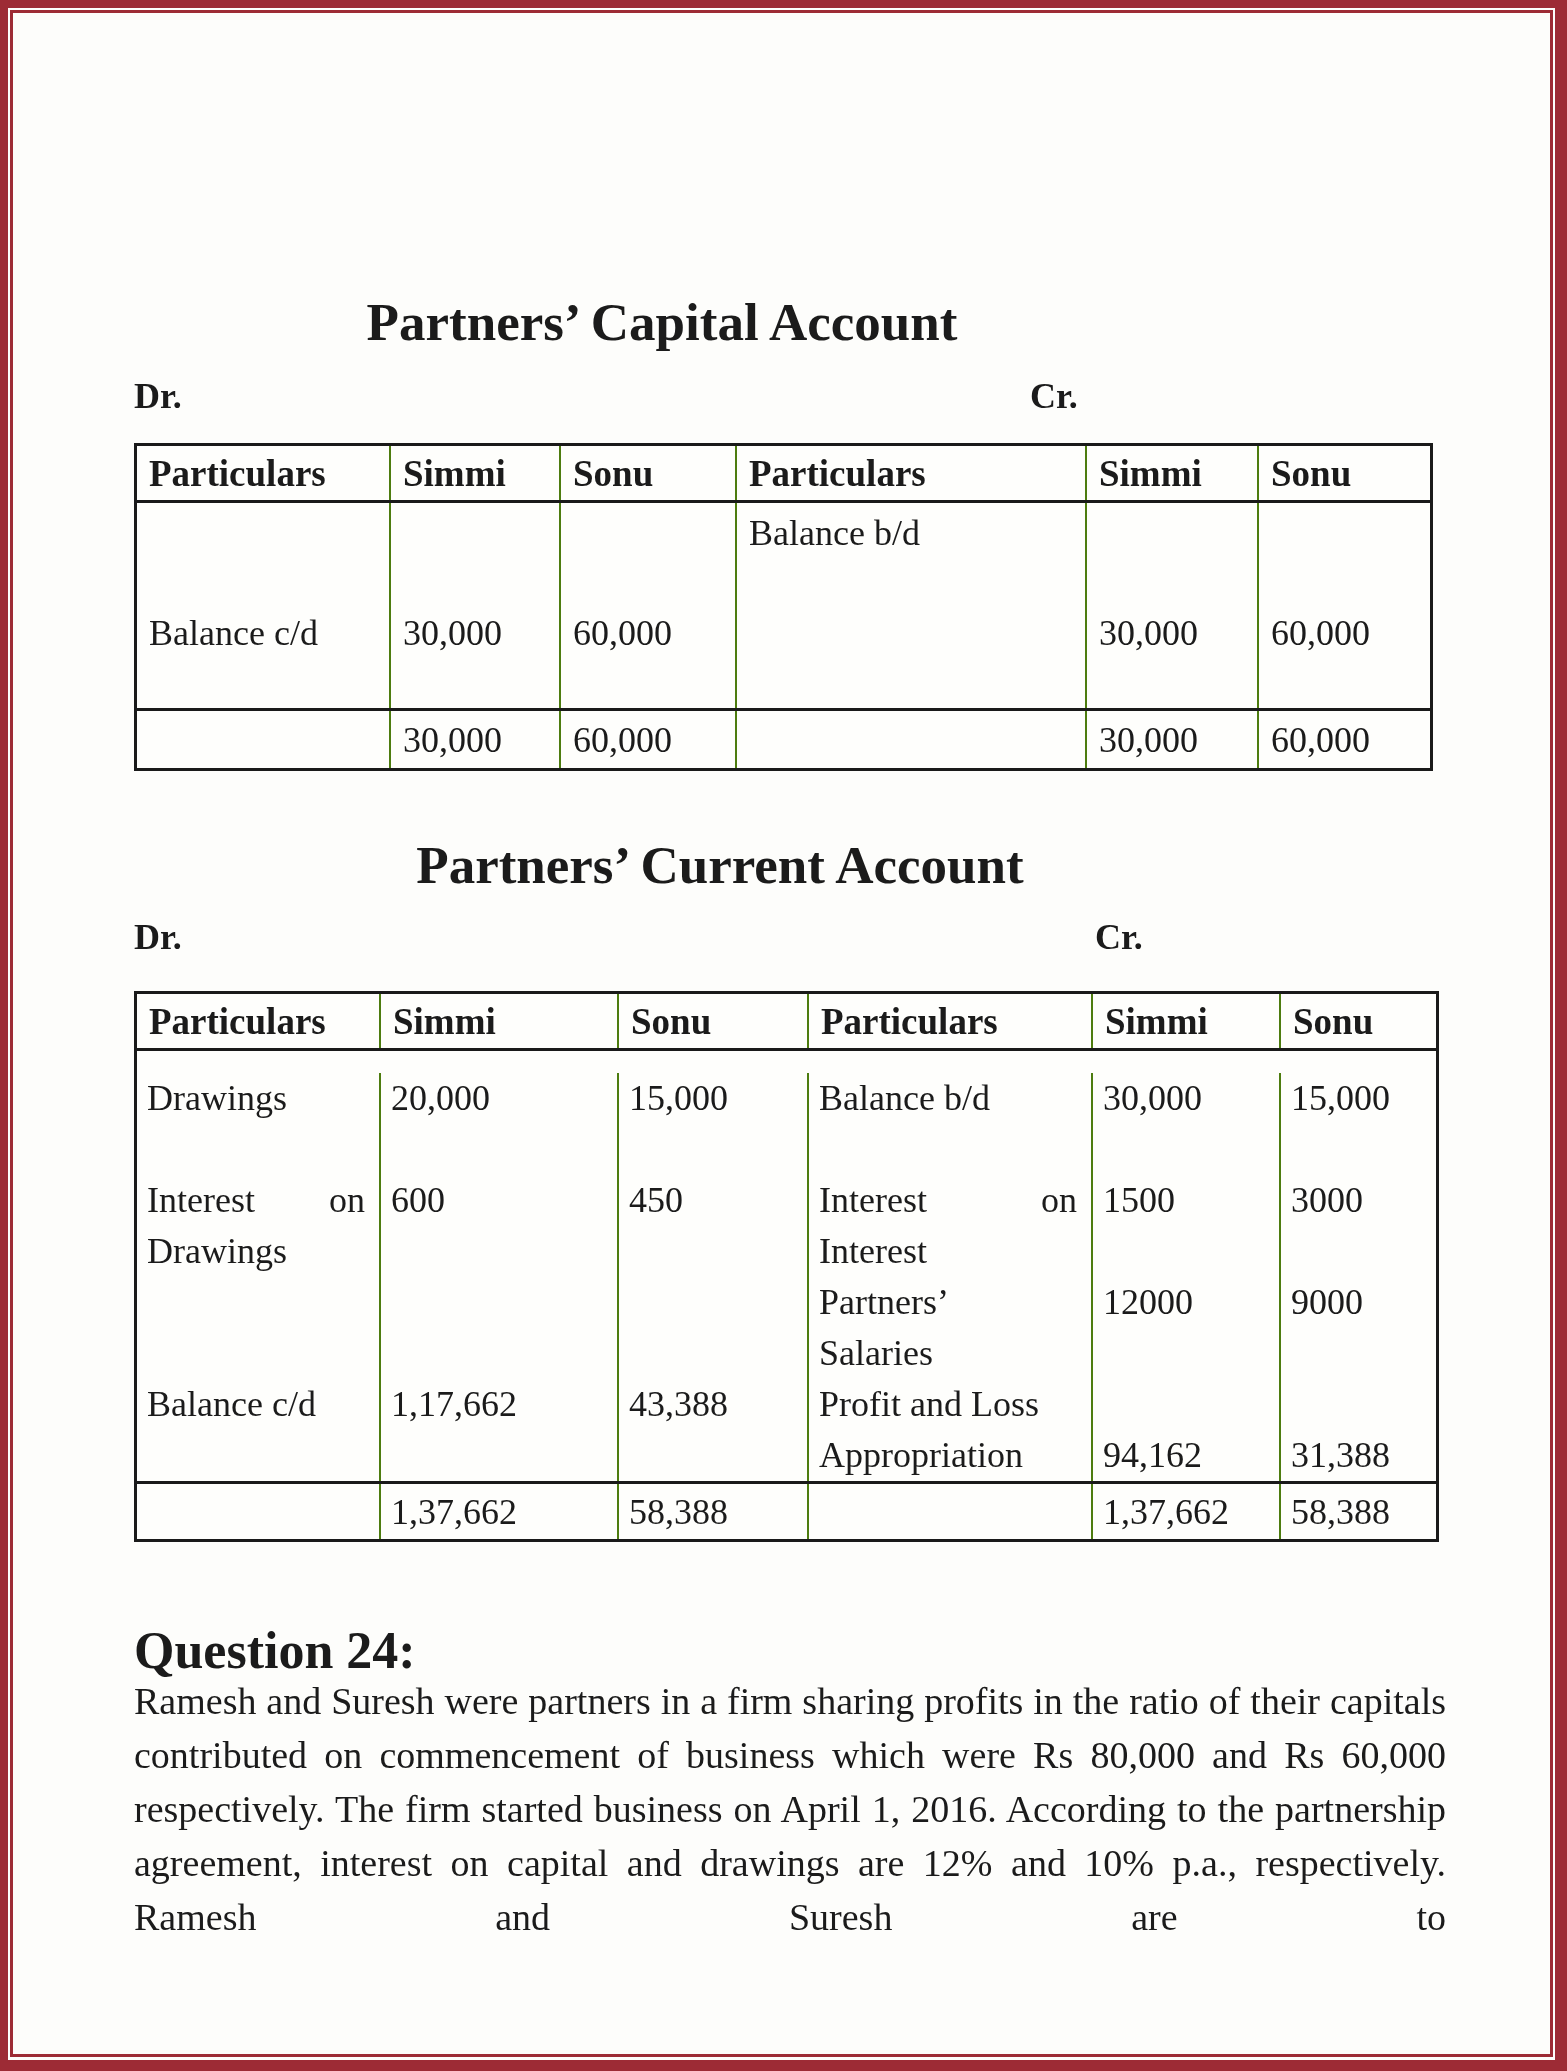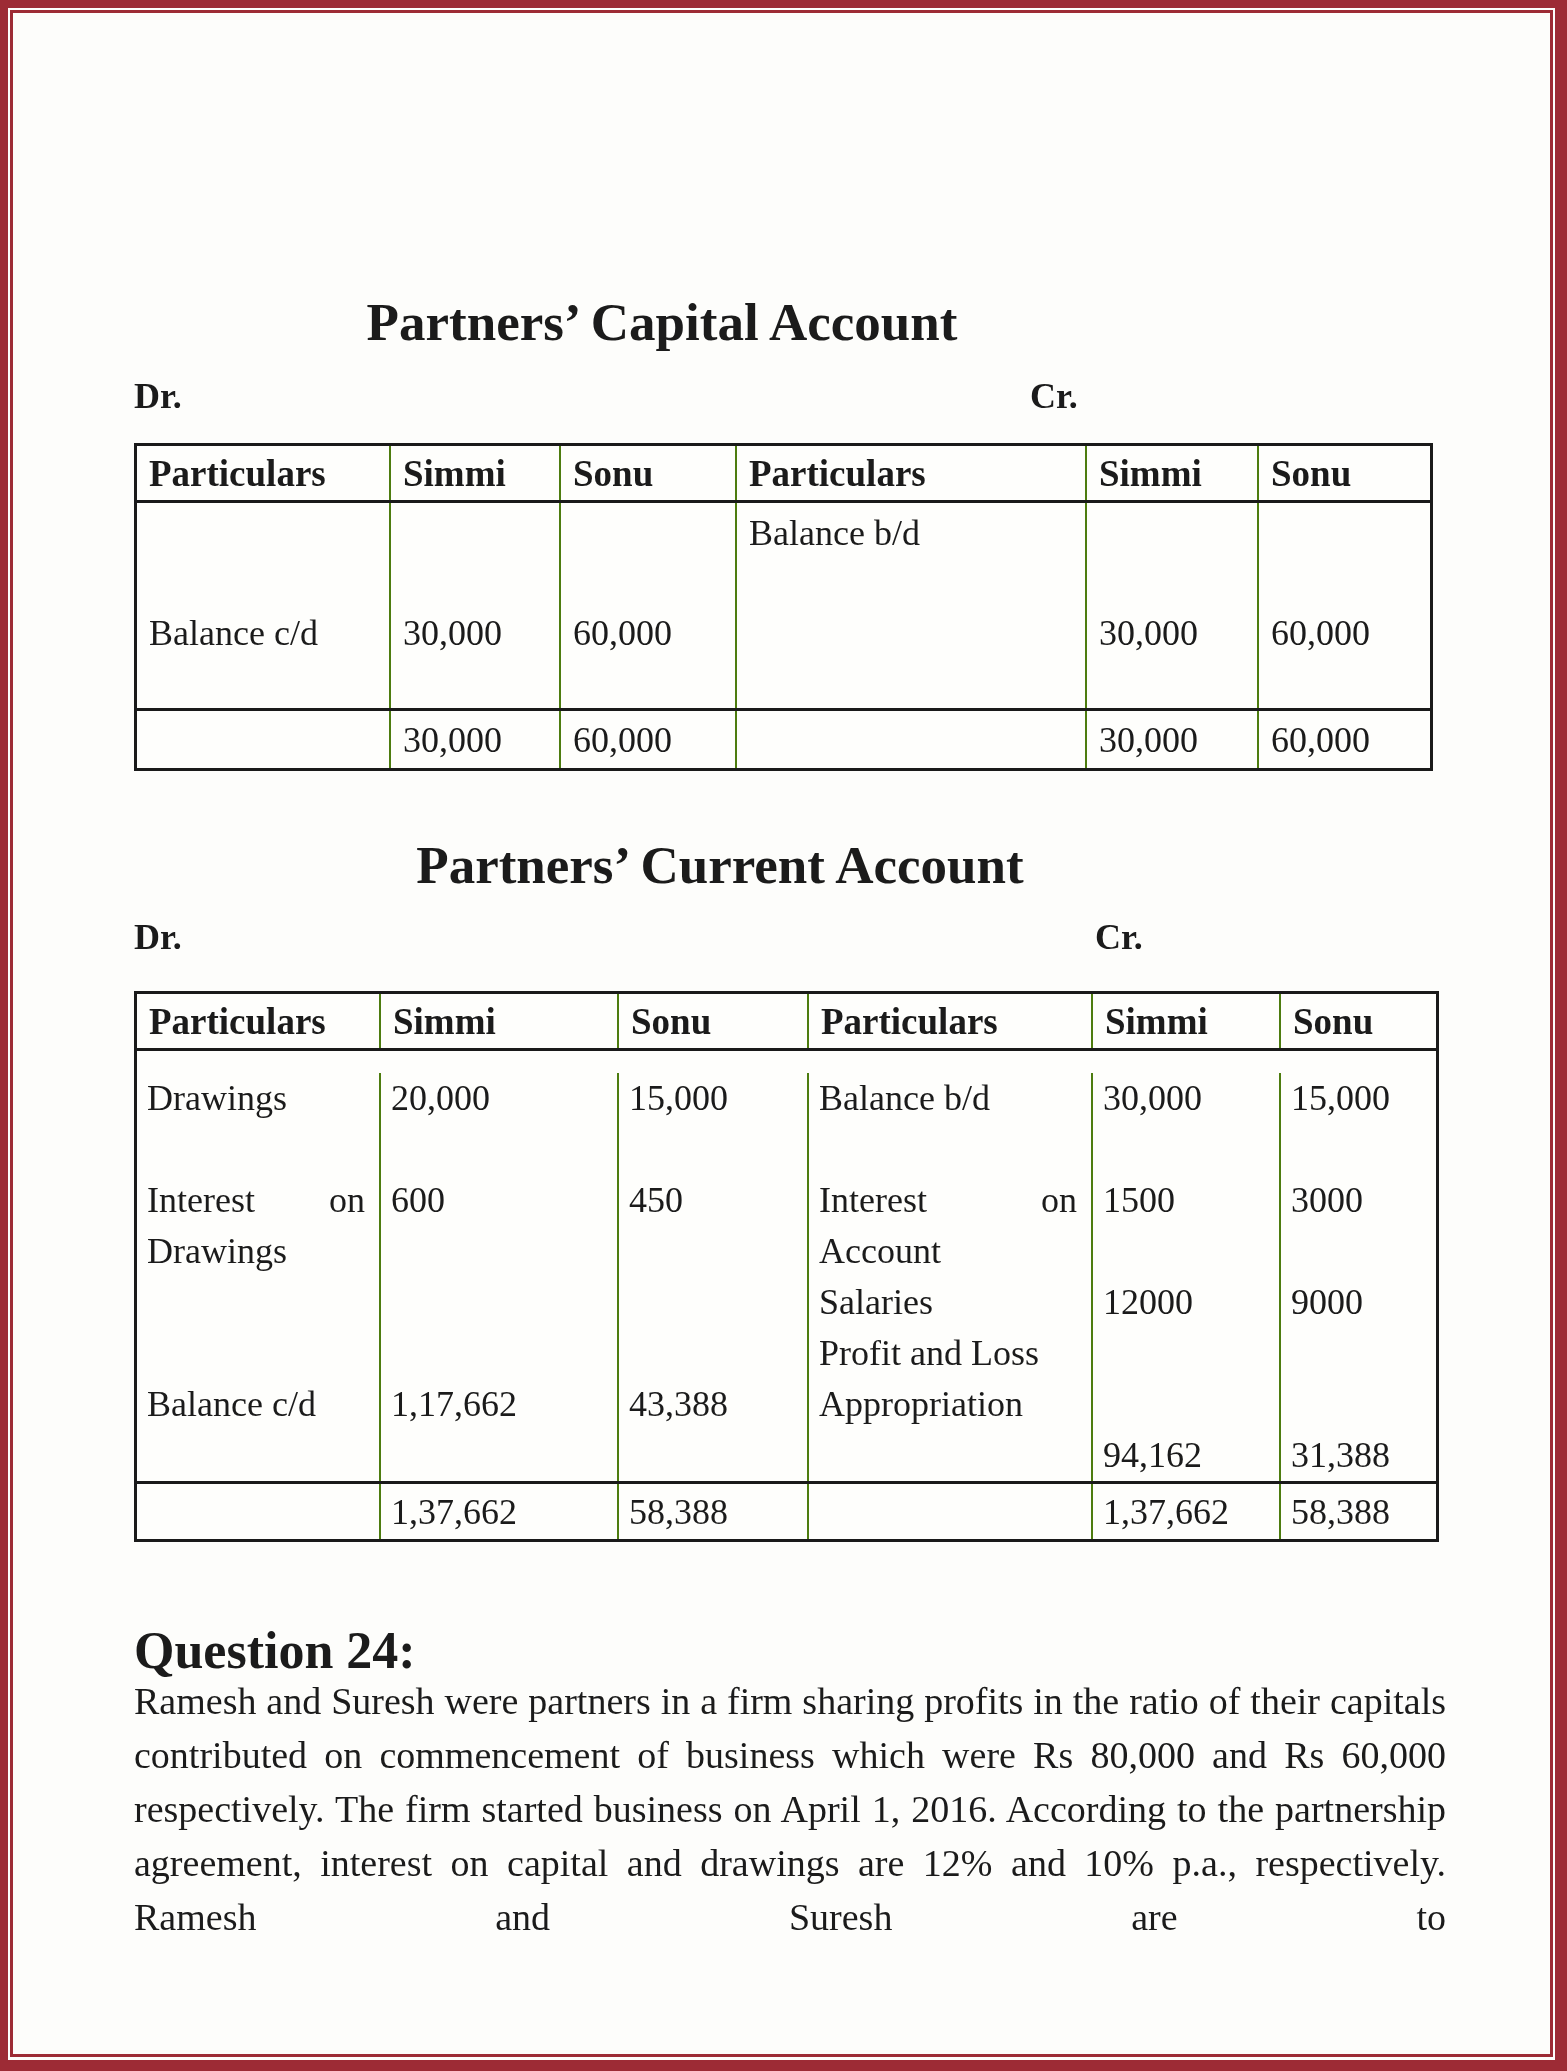--- a/index.html
+++ b/index.html
@@ -154,21 +154,22 @@
         <div class="ln"></div>
         <div class="ln"></div>
         <div class="ln"></div>
         <div class="ln">43,388</div>
         <div class="ln"></div>
       </div>
       <div class="cell t2c3">
         <div class="ln">Balance b/d</div>
         <div class="ln"></div>
         <div class="ln jl">Interest on</div>
-        <div class="ln">Account</div>
+        <div class="ln">Interest</div>
+        <div class="ln">Partners’</div>
         <div class="ln">Salaries</div>
         <div class="ln">Profit and Loss</div>
         <div class="ln">Appropriation</div>
       </div>
       <div class="cell t2c4">
         <div class="ln">30,000</div>
         <div class="ln"></div>
         <div class="ln">1500</div>
         <div class="ln"></div>
         <div class="ln">12000</div>

